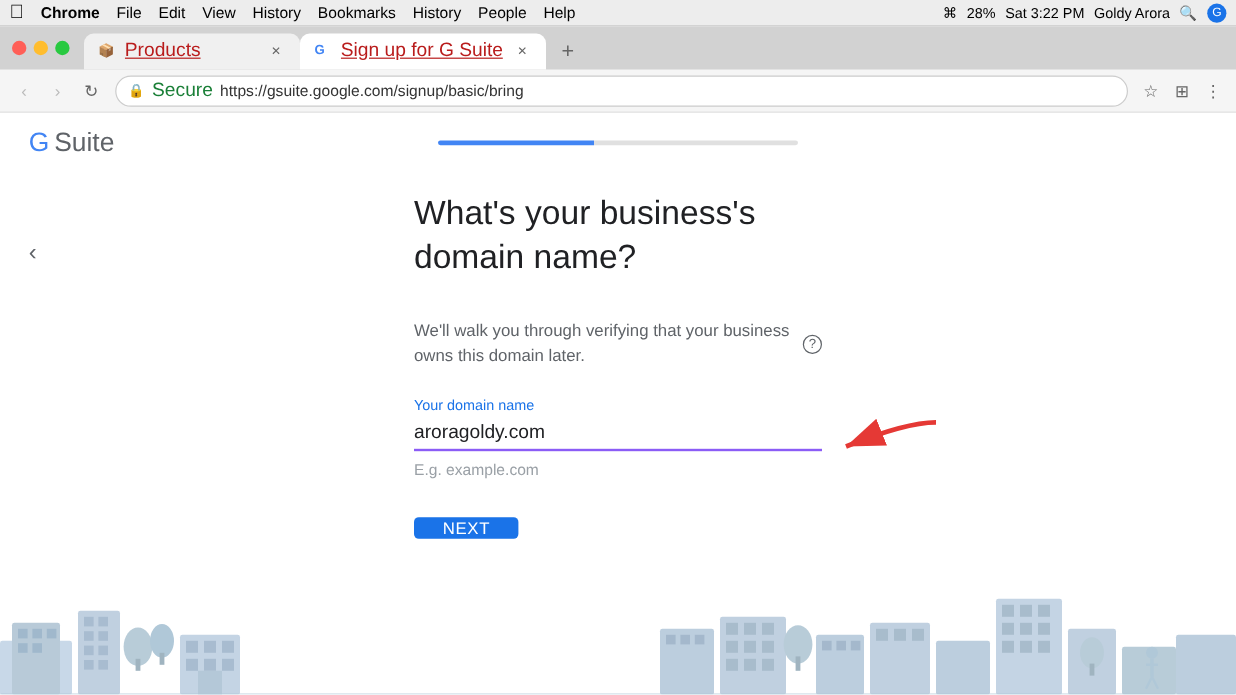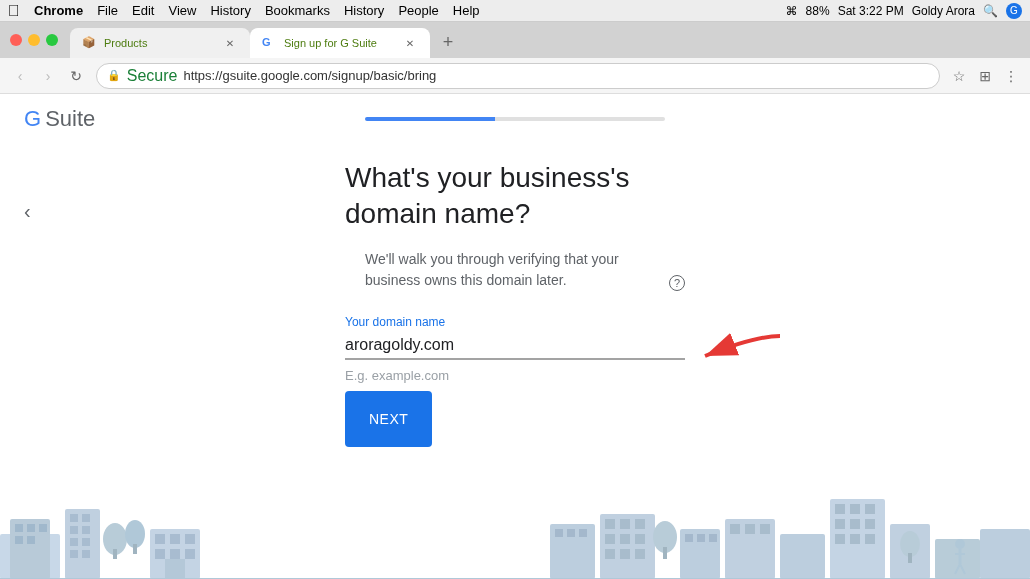--- a/index.html
+++ b/index.html
@@ -59,21 +59,21 @@
       align-items: center;
       padding: 0 12px;
       gap: 8px;
       font-size: 12px;
       min-width: 180px;
       max-width: 220px;
       position: relative;
     }
     .tab.active { background: #fff; }
     .tab-favicon { width: 14px; height: 14px; }
-    .tab-title { flex: 1; overflow: hidden; text-overflow: ellipsis; white-space: nowrap; font-size: 11px; color: #4d7c0f; }
+    .tab-title { flex: 1; overflow: hidden; text-overflow: ellipsis; white-space: nowrap; font-size: 16px; color: #b91c1c; text-decoration: underline; }
     .tab-close { width: 16px; height: 16px; border-radius: 50%; display: flex; align-items: center; justify-content: center; font-size: 10px; color: #666; cursor: pointer; }
     .new-tab-btn {
       width: 28px; height: 28px; border-radius: 50%; display: flex; align-items: center; justify-content: center;
       font-size: 18px; color: #666; cursor: pointer; margin-left: 4px; margin-bottom: 2px;
     }
 
     
     .address-bar {
       background: #f5f5f5;
       height: 36px;
@@ -159,71 +159,71 @@
 
     .form-container {
       width: 340px;
     }
 
     .main-title {
       font-size: 28px;
       font-weight: 400;
       color: #202124;
       line-height: 1.3;
-      margin-bottom: 16px;
+      margin-bottom: 32px;
     }
 
     .subtitle {
       font-size: 14px;
       color: #5f6368;
       line-height: 1.5;
       margin-bottom: 24px;
       display: flex;
-      align-items: flex-end;
+      align-items: center;
       gap: 4px;
-      margin-left: 20px;
     }
     .help-icon {
       width: 16px; height: 16px; border-radius: 50%; border: 1px solid #5f6368;
       display: inline-flex; align-items: center; justify-content: center;
       font-size: 11px; color: #5f6368; flex-shrink: 0; margin-top: 2px;
     }
 
     .field-group {
       margin-bottom: 8px;
       position: relative;
     }
     .field-label {
       font-size: 12px;
       color: #1a73e8;
       margin-bottom: 3px;
       display: block;
     }
     .field-input {
       width: 100%;
       border: none;
-      border-bottom: 2px solid #a3a3a3;
+      border-bottom: 2px solid #8b5cf6;
       padding: 4px 0;
       font-size: 16px;
       color: #202124;
       outline: none;
       background: transparent;
     }
     .field-placeholder {
       font-size: 13px;
       color: #9aa0a6;
       margin-top: 8px;
     }
 
     .next-btn {
+      margin-top: 24px;
       background: #1a73e8;
       color: #fff;
       border: none;
       border-radius: 4px;
-      padding: 20px 24px;
+      padding: 1px 24px;
       font-size: 14px;
       font-weight: 500;
       cursor: pointer;
       letter-spacing: 0.5px;
     }
 
     
     .bottom-illustration {
       position: absolute;
       bottom: 0;
@@ -249,21 +249,21 @@
   <span class="menubar-item">File</span>
   <span class="menubar-item">Edit</span>
   <span class="menubar-item">View</span>
   <span class="menubar-item">History</span>
   <span class="menubar-item">Bookmarks</span>
   <span class="menubar-item">History</span>
   <span class="menubar-item">People</span>
   <span class="menubar-item">Help</span>
   <div class="menubar-right">
     <span>⌘</span>
-    <span>88%</span>
+    <span>28%</span>
     <span>Sat 3:22 PM</span>
     <span>Goldy Arora</span>
     <span>🔍</span>
     <span style="width:16px;height:16px;border-radius:50%;background:#1a73e8;display:inline-flex;align-items:center;justify-content:center;color:#fff;font-size:10px;">G</span>
   </div>
 </div>
 
 <div class="chrome-bar">
   <div class="traffic-lights">
     <div class="tl red"></div>

